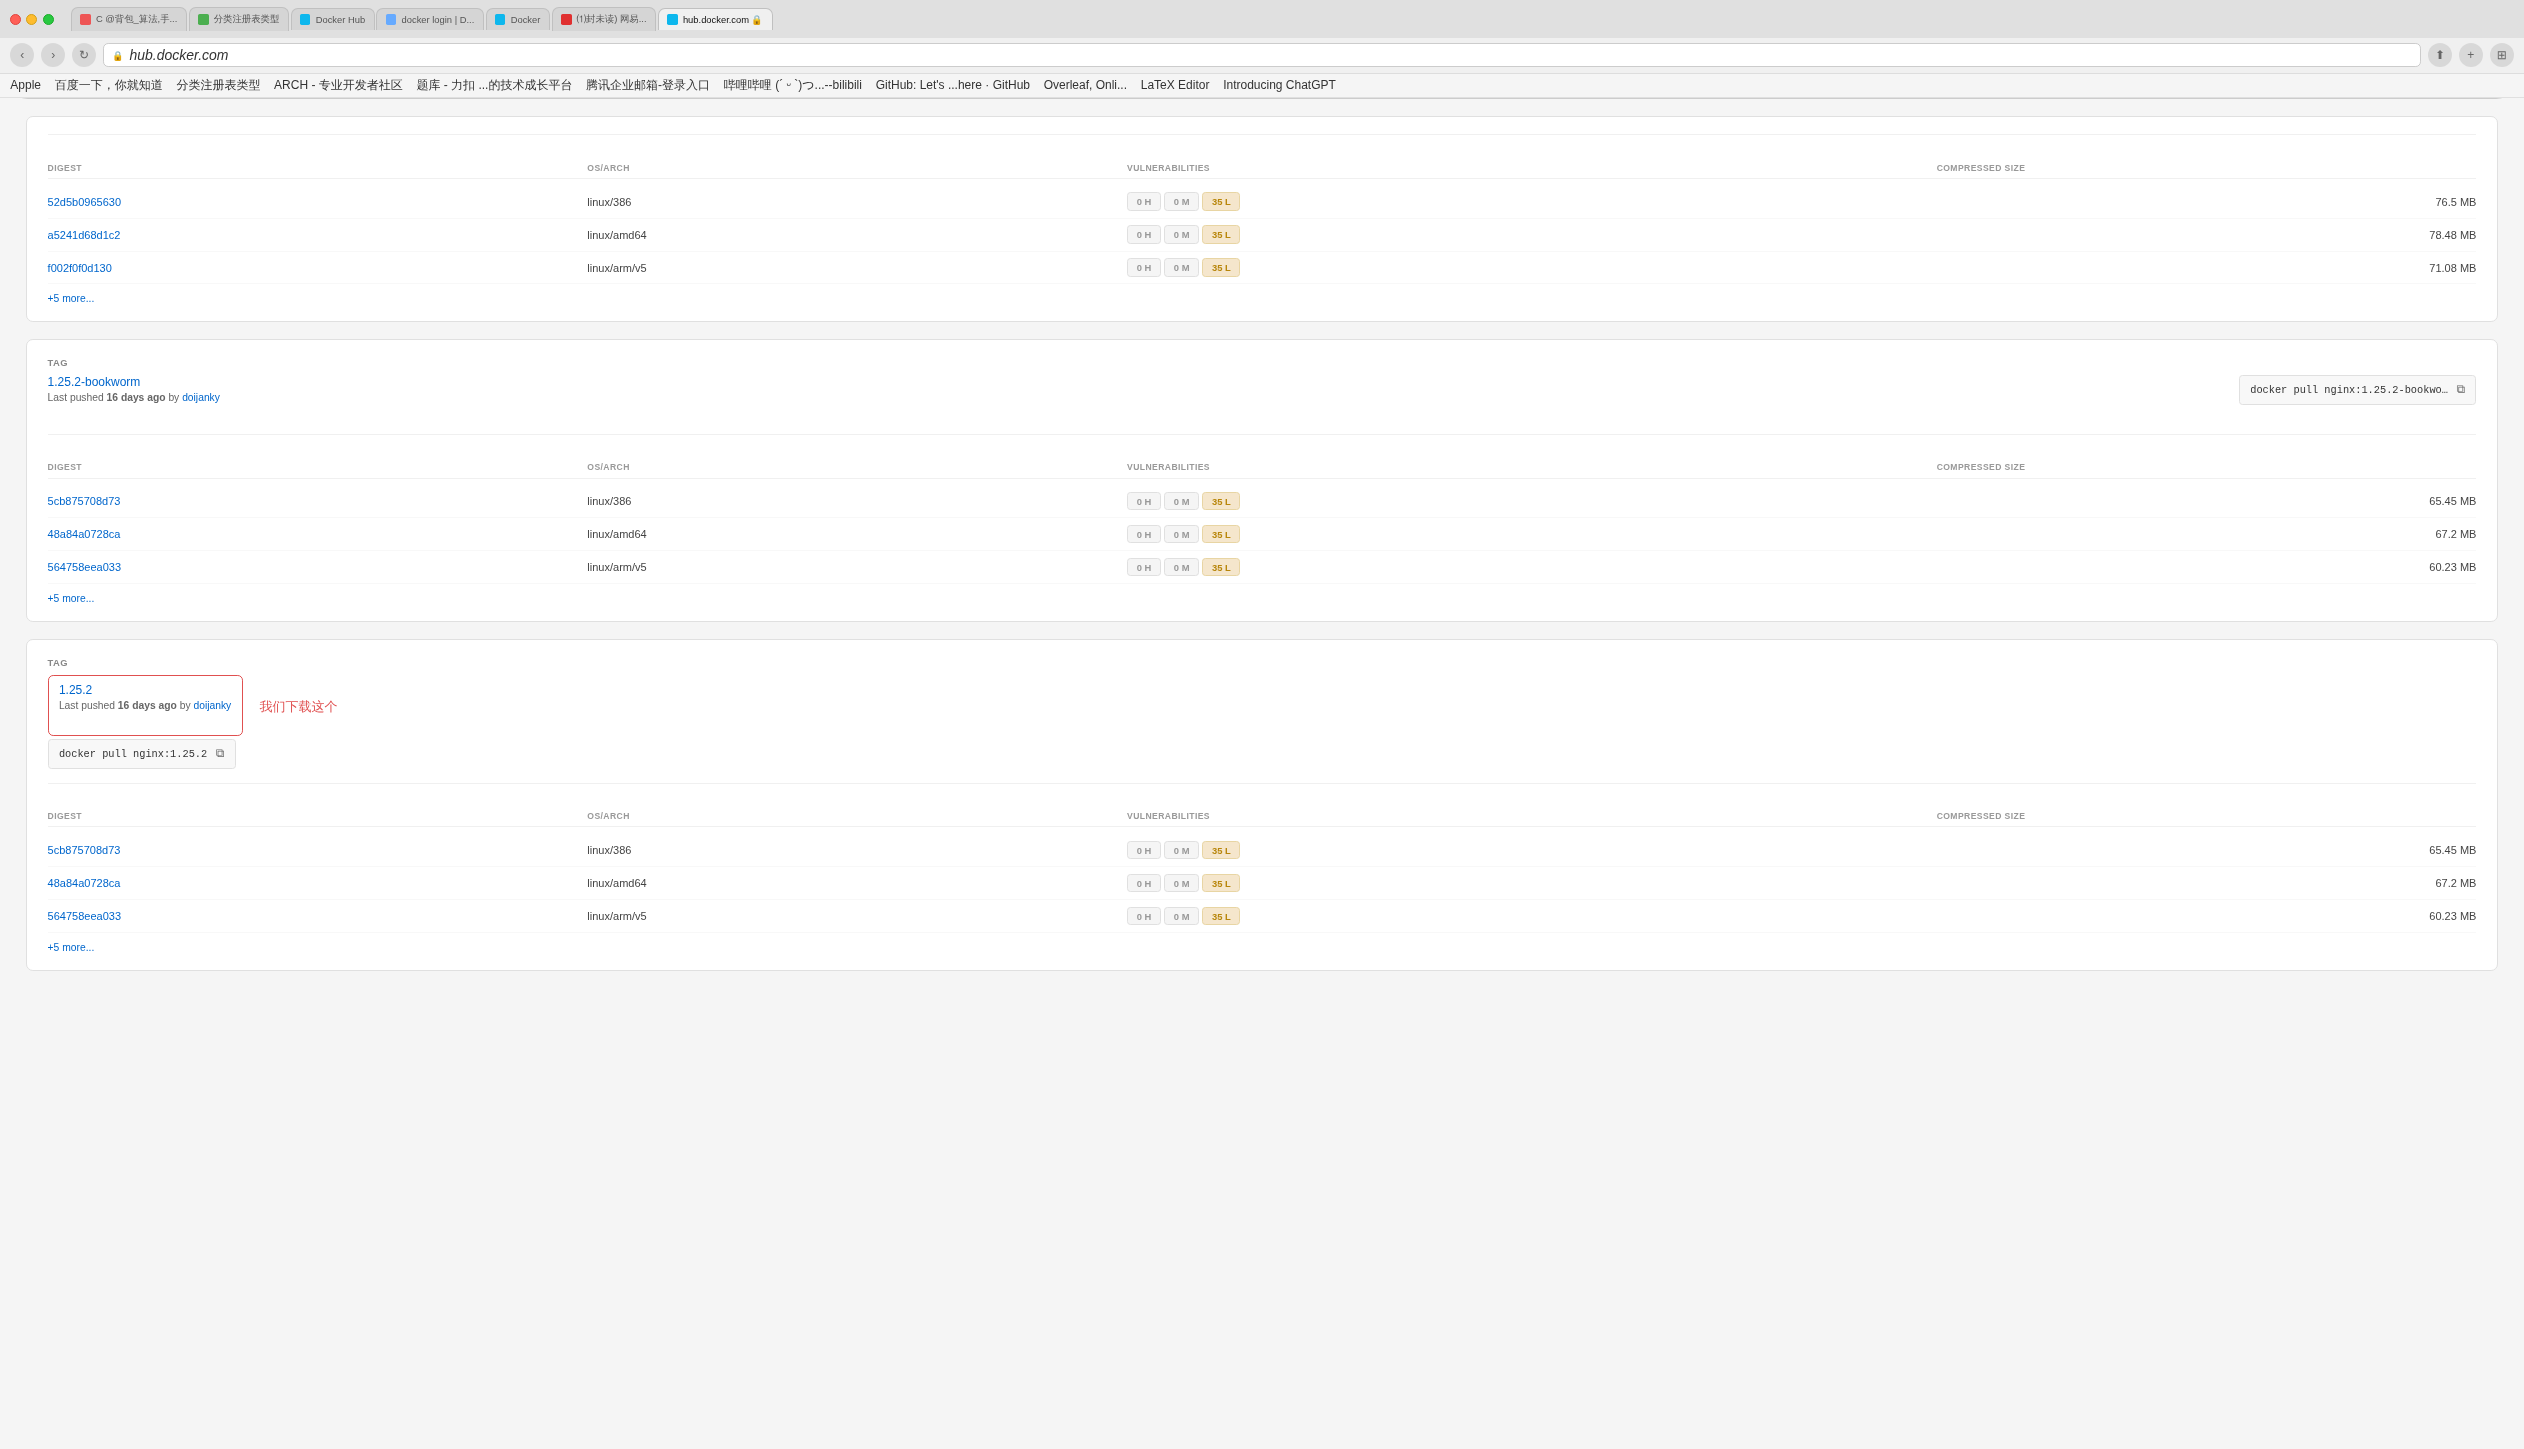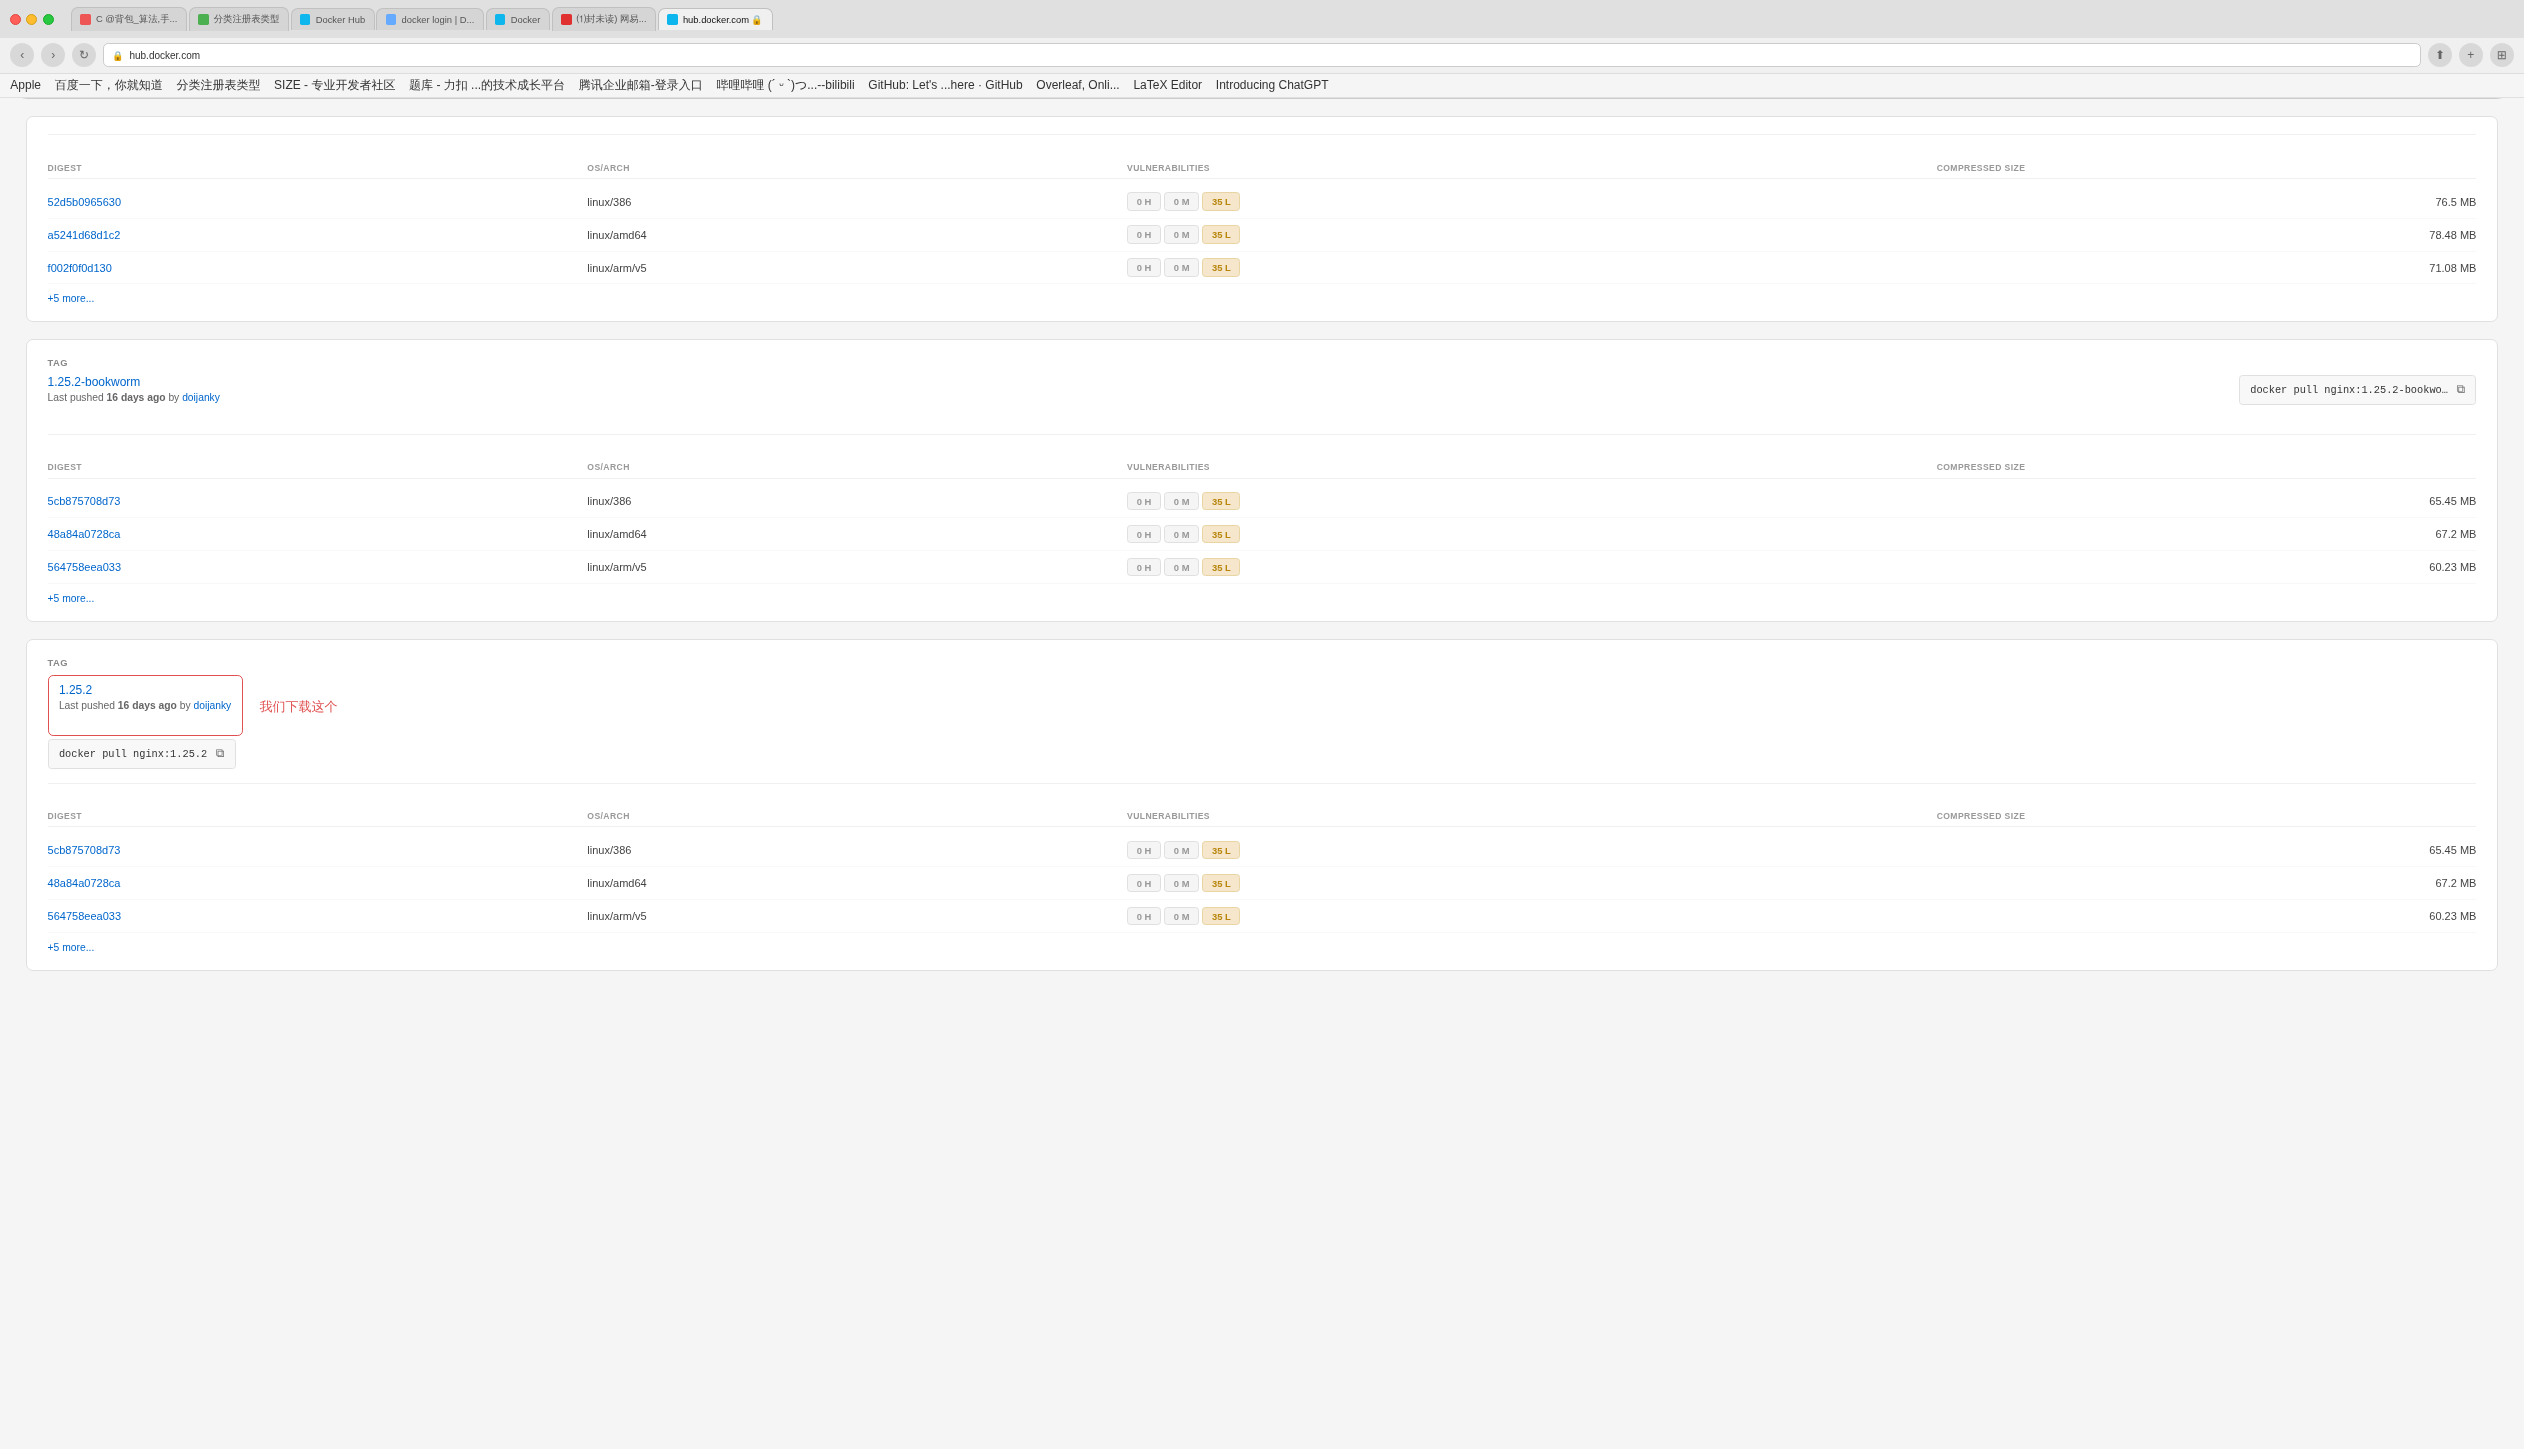--- a/index.html
+++ b/index.html
@@ -104,22 +104,23 @@
       background: white;
       padding: 0 8.6px;
       font-size: 10.3px;
       color: #333;
       display: flex;
       align-items: center;
       gap: 5.2px;
     }
 
     .address-text {
-      font-size: 10px;
+      font-size: 14px;
       color: #333;
+      font-style: italic;
     }
 
     .lock-icon {
       font-size: 9.4px;
       color: #666;
     }
 
     
     .bookmarks-bar {
       display: flex;
@@ -372,21 +373,21 @@
     </div>
     <button class="nav-btn">⬆</button>
     <button class="nav-btn">+</button>
     <button class="nav-btn">⊞</button>
   </div>
 
   <div class="bookmarks-bar">
     <span class="bookmark-item">Apple</span>
     <span class="bookmark-item">百度一下，你就知道</span>
     <span class="bookmark-item">分类注册表类型</span>
-    <span class="bookmark-item">SIZE - 专业开发者社区</span>
+    <span class="bookmark-item">ARCH - 专业开发者社区</span>
     <span class="bookmark-item">题库 - 力扣 ...的技术成长平台</span>
     <span class="bookmark-item">腾讯企业邮箱-登录入口</span>
     <span class="bookmark-item">哔哩哔哩 (´ ᵕ `)つ...--bilibili</span>
     <span class="bookmark-item">GitHub: Let's ...here · GitHub</span>
     <span class="bookmark-item">Overleaf, Onli...</span>
     <span class="bookmark-item">LaTeX Editor</span>
     <span class="bookmark-item">Introducing ChatGPT</span>
   </div>
 </div>
 

